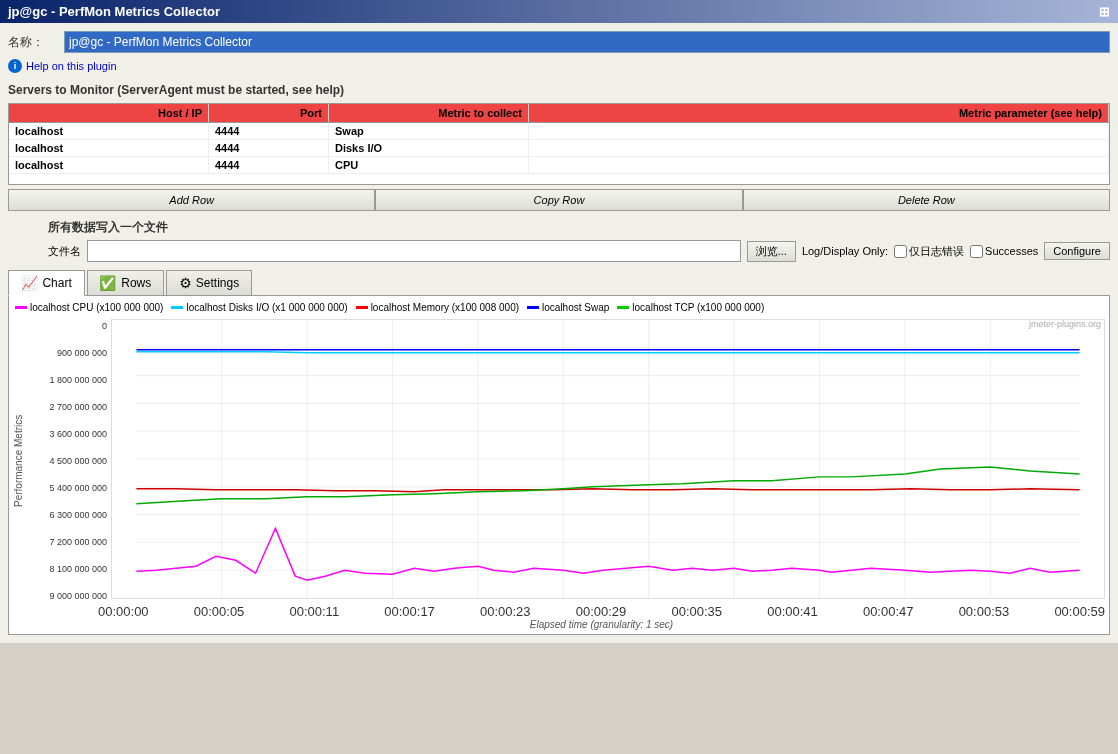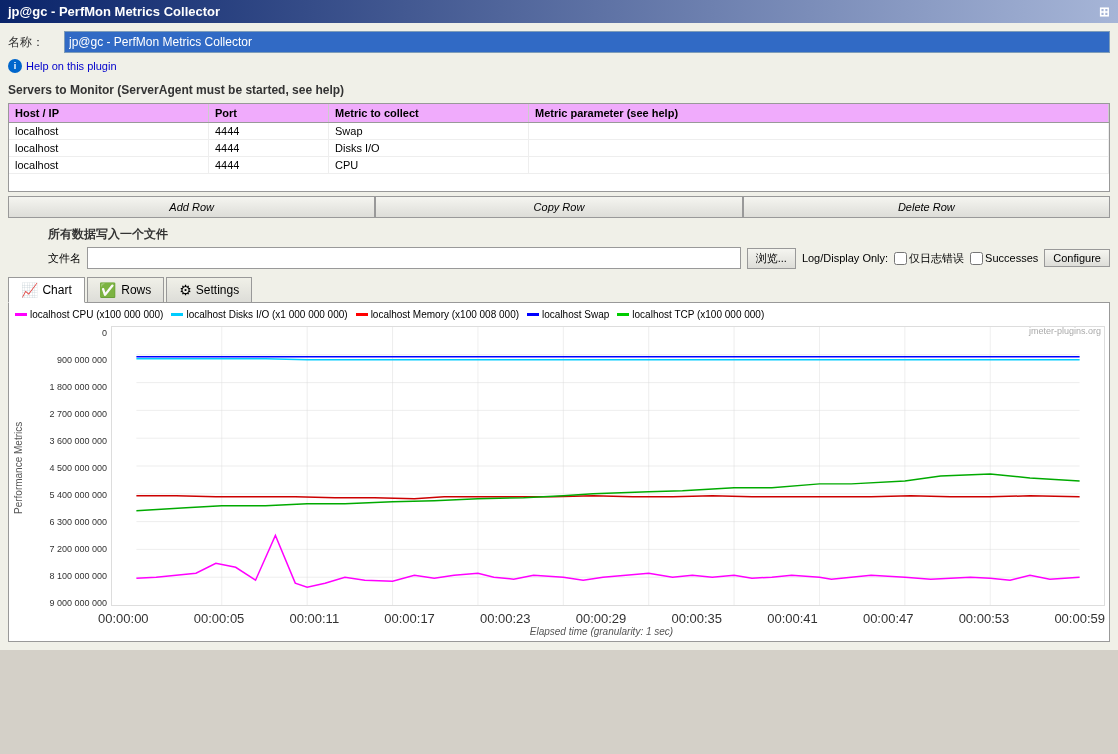--- a/index.html
+++ b/index.html
@@ -81,35 +81,37 @@
 
     .server-table-container {
       border: 1px solid #999;
       background: white;
       margin-bottom: 4px;
     }
 
     .table-header {
       display: grid;
       grid-template-columns: 200px 120px 200px 1fr;
-      background: #f0abfc;
+      background: #ef4444;
       border-bottom: 1px solid #999;
+      text-align: right;
     }
 
     .table-header-cell {
       padding: 3px 6px;
       font-weight: bold;
       font-size: 11px;
       border-right: 1px solid #ccc;
     }
 
     .table-body {
-      height: 68px;
+      height: 61px;
       overflow-y: auto;
       position: relative;
+      font-weight: bold;
     }
 
     .table-row {
       display: grid;
       grid-template-columns: 200px 120px 200px 1fr;
       border-bottom: 1px solid #eee;
     }
 
     .table-cell {
       padding: 2px 6px;

